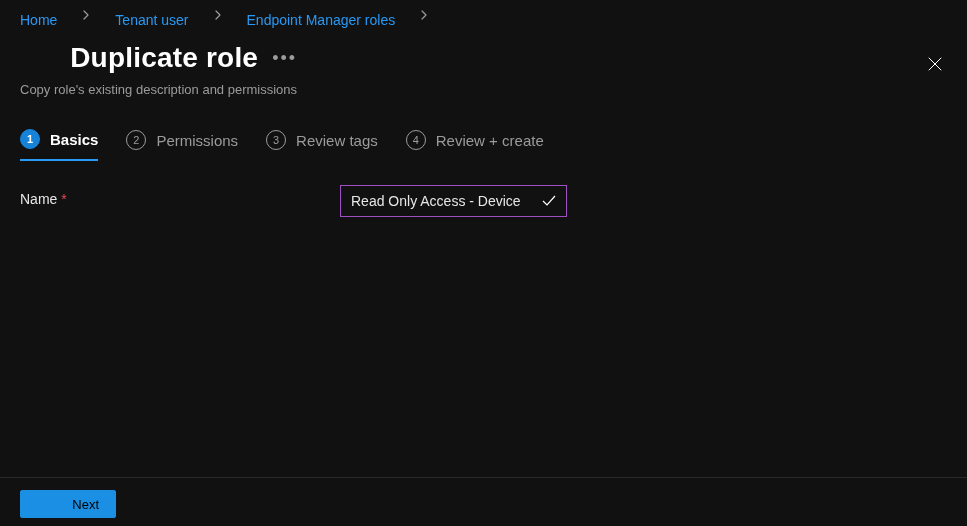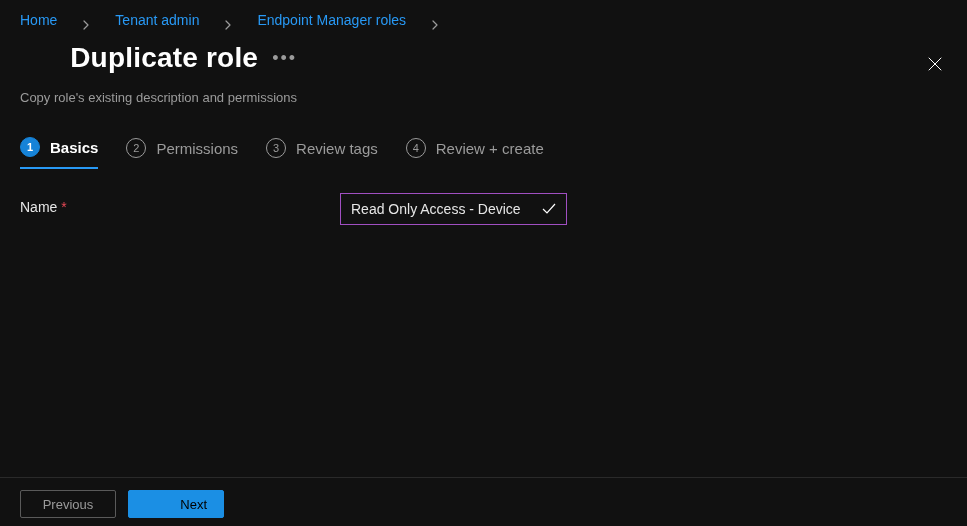--- a/index.html
+++ b/index.html
@@ -30,21 +30,21 @@
     height: 100%;
     box-sizing: border-box;
     padding: 10px 20px 0 20px;
     display: flex;
     flex-direction: column;
   }
 
   
   .breadcrumb {
     display: flex;
-    align-items: flex-end;
+    align-items: flex-start;
     gap: 24px;
     font-size: 14px;
     line-height: 20px;
     margin-bottom: 12px;
   }
   .breadcrumb a {
     color: var(--link);
     text-decoration: none;
     cursor: pointer;
   }
@@ -79,21 +79,21 @@
     letter-spacing: 0.2px;
   }
   .more-dots {
     color: var(--muted);
     font-size: 18px;
     letter-spacing: 2px;
     cursor: pointer;
     line-height: 28px;
   }
   .subtitle {
-    margin-top: 16px;
+    margin-top: 8px;
     font-size: 13px;
     color: var(--muted);
   }
   .close-btn {
     margin-top: 6px;
     margin-right: -4px;
     width: 32px;
     height: 32px;
     display: flex;
     align-items: center;
@@ -238,21 +238,21 @@
 
 <div class="page">
 
   <nav class="breadcrumb">
     <a>Home</a>
     <span class="chev">
       <svg viewBox="0 0 10 10" fill="none">
           <path d="M3 1 L7 5 L3 9" stroke-width="1.2" stroke-linecap="round" stroke-linejoin="round"></path>
         </svg>
     </span>
-    <a>Tenant admin</a>
+    <a>Tenant user</a>
     <span class="chev">
       <svg viewBox="0 0 10 10" fill="none">
           <path d="M3 1 L7 5 L3 9" stroke-width="1.2" stroke-linecap="round" stroke-linejoin="round"></path>
         </svg>
     </span>
     <a>Endpoint Manager roles</a>
     <span class="chev">
       <svg viewBox="0 0 10 10" fill="none">
           <path d="M3 1 L7 5 L3 9" stroke-width="1.2" stroke-linecap="round" stroke-linejoin="round"></path>
         </svg>
@@ -307,17 +307,16 @@
               <path d="M2 8 L6 12 L14 3"></path>
             </svg>
         </span>
       </div>
     </div>
 
 
   </div>
 
   <div class="footer">
-    <button class="btn btn-secondary">Previous</button>
     <button class="btn btn-primary">Next</button>
   </div>
 
 </div>
 
 </body></html>

